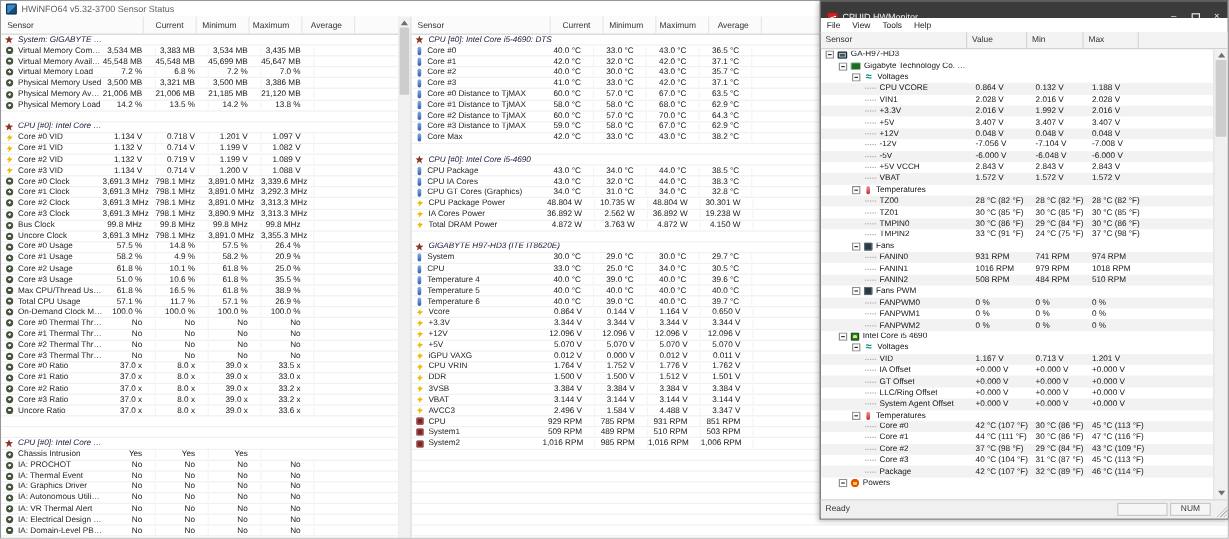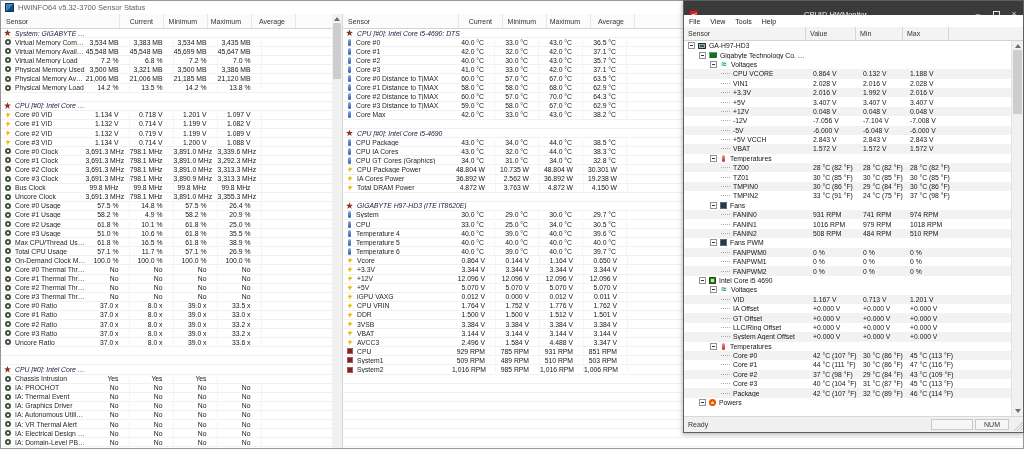--- a/index.html
+++ b/index.html
@@ -53,21 +53,21 @@
   .ic-group{width:7px;height:7px;margin-left:3px;background:#8a3524;
             clip-path:polygon(50% 0,63% 33%,98% 35%,70% 58%,81% 95%,50% 72%,19% 95%,30% 58%,2% 35%,37% 33%);}
   .ic-temp{width:3px;height:7px;background:linear-gradient(#85acе8,#2f5fb0);background:linear-gradient(#85ace8,#2f5fb0);border-radius:1.5px;margin:0 5px 0 5px;}
   .ic-fan{background:#7d2424;border-radius:1px;box-shadow:inset 0 0 0 1px #a65c5c;}
   .ic-none{visibility:hidden;}
 
   
   .hwmon{position:absolute;left:683px;top:0;width:341px;height:433px;background:#fff;
          border:1px solid #5f5f5f;box-sizing:border-box;box-shadow:-1px 2px 4px rgba(0,0,0,.25);}
   .mon-titlebar{position:absolute;top:0;left:0;right:0;height:26px;background:#3b3b3b;
-                display:flex;align-items:center;color:#f0f0f0;font-size:7.5px;text-align:center;}
+                display:flex;align-items:center;color:#f0f0f0;font-size:7.5px;}
   .mon-ico{width:9px;height:9px;flex:none;margin:0 4px 0 5px;border-radius:1px;background:#c62828;
            box-shadow:inset 0 0 0 1px #8e1b1b;position:relative;}
   .mon-ico:after{content:"";position:absolute;left:1px;top:4px;width:7px;height:1px;background:#fff;
                  clip-path:polygon(0 0,100% 0,100% 100%,0 100%);transform:rotate(-18deg);}
   .mon-title{flex:1;}
   .cap-btn{width:18px;height:14px;flex:none;display:flex;align-items:center;justify-content:center;
            color:#e9e9e9;font-size:8px;line-height:14px;}
   .maxbox{width:5px;height:5px;border:1px solid #e9e9e9;display:block;}
   .mon-menubar{position:absolute;top:14px;left:0;right:0;height:12px;background:#fff;
                border-bottom:1px solid #e0e0e0;display:flex;align-items:center;font-size:7px;color:#222;}

